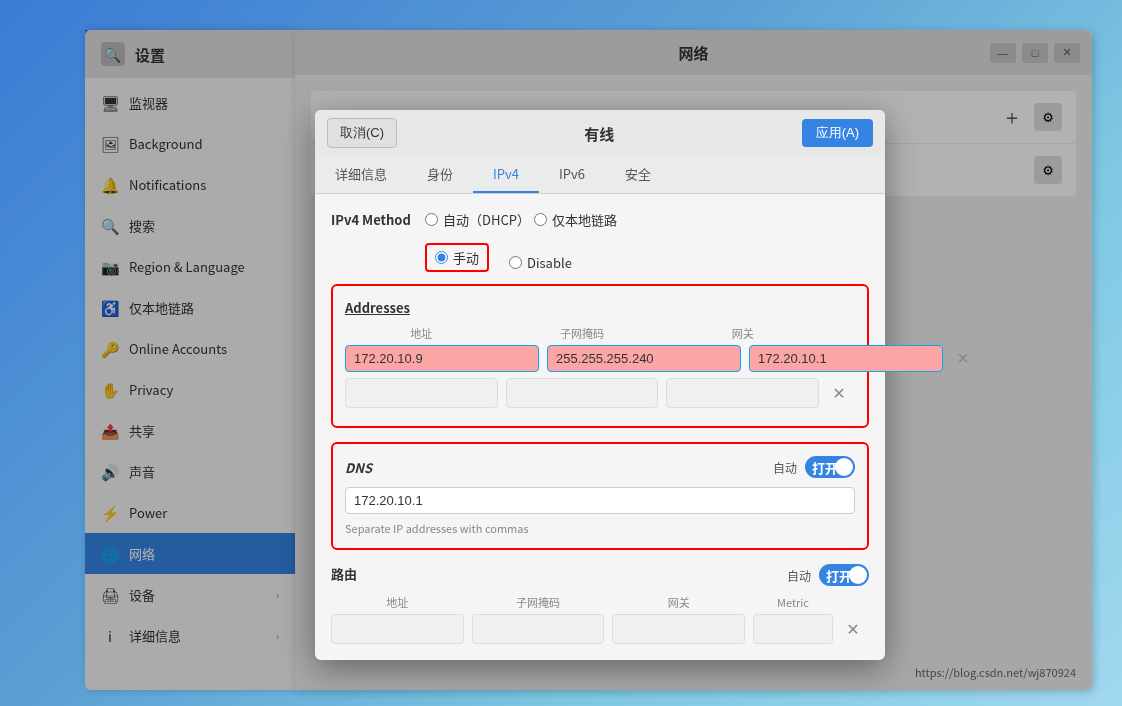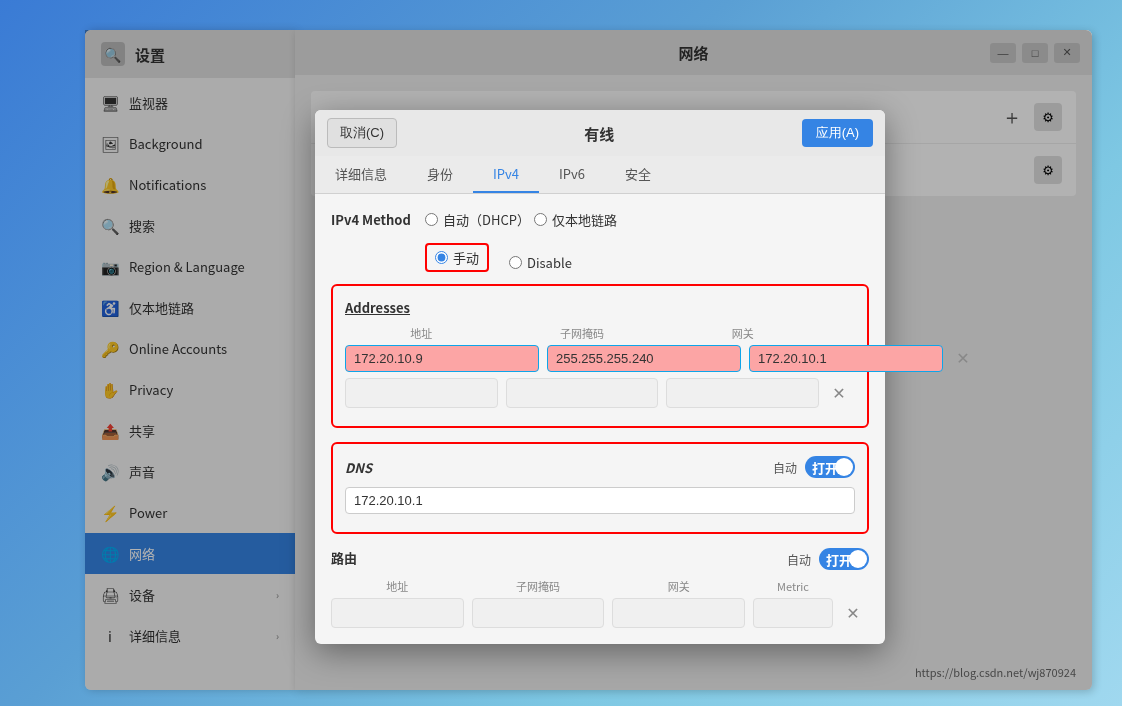--- a/index.html
+++ b/index.html
@@ -619,20 +619,21 @@
           <span class="dns-label">DNS</span>
           <div class="auto-row">
             <span class="auto-text">自动</span>
             <div class="toggle-container">
               <span class="toggle-on-label">打开</span>
               <div class="toggle-circle"></div>
             </div>
           </div>
         </div>
         <input class="dns-input" type="text" value="172.20.10.1" style="">
+        <div class="dns-hint">Separate IP addresses with commas</div>
       </div>
 
       <div class="routes-section">
         <div class="routes-header-row">
           <span class="routes-label">路由</span>
           <div class="auto-row">
             <span class="auto-text">自动</span>
             <div class="toggle-container">
               <span class="toggle-on-label">打开</span>
               <div class="toggle-circle"></div>

